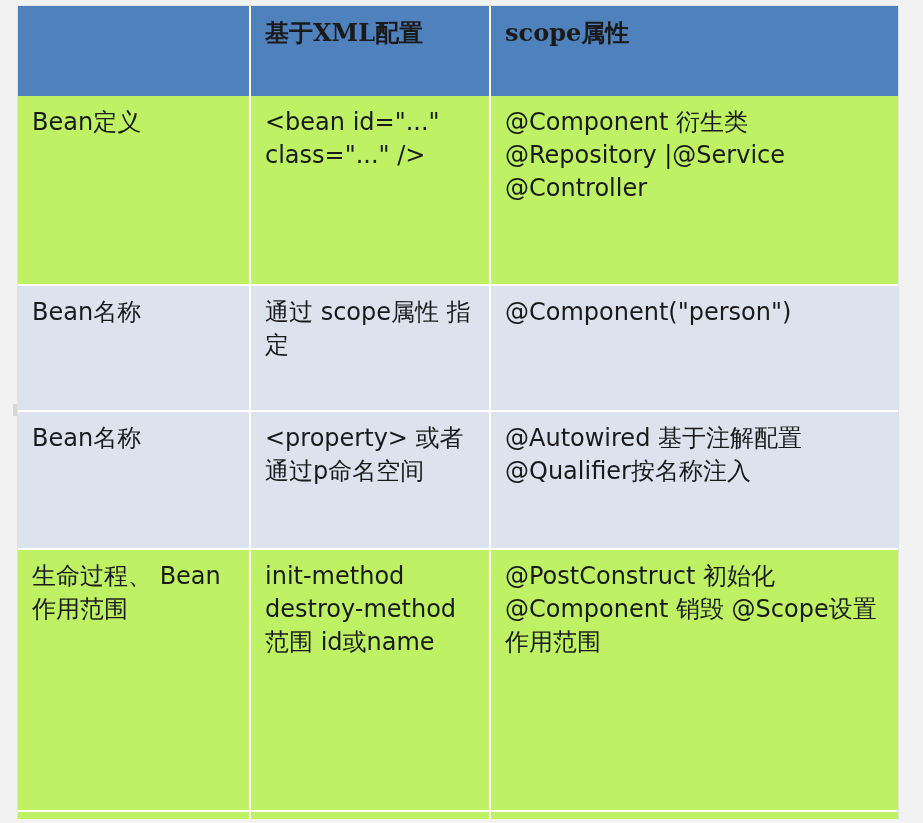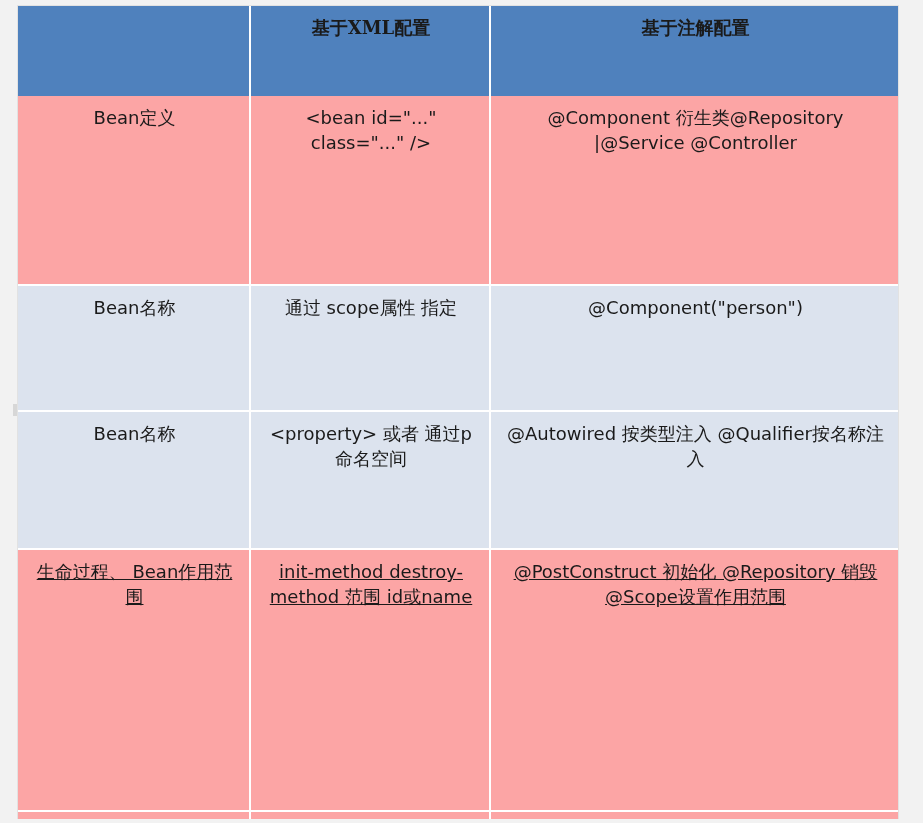--- a/index.html
+++ b/index.html
@@ -32,57 +32,56 @@
     width: 880px;
     table-layout: fixed;
   }
   table.cmp col.c0 { width: 232px; }
   table.cmp col.c1 { width: 240px; }
   table.cmp col.c2 { width: 408px; }
 
   table.cmp th, table.cmp td {
     vertical-align: top;
     padding: 10px 12px 10px 14px;
-    font-size: 18px;
+    font-size: 24px;
     line-height: 1.38;
     color: #1a1a1a;
     border-right: 2px solid #ffffff;
     word-break: break-word;
-    text-align: center;
   }
   table.cmp th:last-child, table.cmp td:last-child {
     border-right: none;
   }
 
   thead th {
     background: #4f81bd;
     color: #ffffff;
     font-weight: bold;
     font-family: "DejaVu Serif", "Liberation Serif", serif;
     height: 70px;
     padding-top: 14px;
     font-size: 28px;
     text-align: left;
   }
   thead th.blank { background: #4f81bd; }
 
-  tbody tr.band-light td { background: #fca5a5; }
+  tbody tr.band-light td { background: #bef264; }
   tbody tr.band-dark td  { background: #dce3ee; }
 
   tbody td {
     border-bottom: 2px solid #ffffff;
   }
   tbody tr:last-child td { border-bottom: none; }
   .mono-ish {
     font-family: "DejaVu Sans", "Liberation Sans", sans-serif;
   }
   .row-def td { height: 168px; }
   .row-name td { height: 104px; }
   .row-inject td { height: 116px; }
-  .row-life td { height: 240px; text-decoration: underline; }
+  .row-life td { height: 240px; }
   .row-scene td { height: 92px; }
 
   .left-nub {
     position: absolute;
     left: 13px;
     top: 404px;
     width: 9px;
     height: 12px;
     background: #d7d7d7;
   }
@@ -106,21 +105,21 @@
     <table class="cmp">
       <colgroup>
         <col class="c0">
           <col class="c1">
           <col class="c2">
       </colgroup>
       <thead>
         <tr>
           <th class="blank"></th>
           <th>基于XML配置</th>
-          <th>基于注解配置</th>
+          <th>scope属性</th>
         </tr>
       </thead>
       <tbody>
 
         <tr class="band-light row-def">
           <td class="cell-lines">Bean定义</td>
           <td class="cell-lines mono-ish">&lt;bean id="..."
 class="..." /&gt;</td>
           <td class="cell-lines mono-ish">@Component
 衍生类@Repository
@@ -131,32 +130,32 @@
           <td class="cell-lines">Bean名称</td>
           <td class="cell-lines mono-ish">通过 scope属性
 指定</td>
           <td class="cell-lines mono-ish">@Component("person")</td>
         </tr>
 
         <tr class="band-dark row-inject">
           <td class="cell-lines">Bean名称</td>
           <td class="cell-lines mono-ish">&lt;property&gt; 或者
 通过p命名空间</td>
-          <td class="cell-lines mono-ish">@Autowired 按类型注入
+          <td class="cell-lines mono-ish">@Autowired 基于注解配置
 @Qualifier按名称注入</td>
         </tr>
 
         <tr class="band-light row-life">
           <td class="cell-lines">生命过程、
 Bean作用范围</td>
           <td class="cell-lines mono-ish">init-method
 destroy-method
 范围 id或name</td>
           <td class="cell-lines mono-ish">@PostConstruct 初始化
-@Repository 销毁
+@Component 销毁
 @Scope设置作用范围</td>
         </tr>
 
         <tr class="band-light row-scene">
           <td class="cell-lines">适合场景</td>
           <td class="cell-lines mono-ish">Bean来自第三
 方，使用其它</td>
           <td class="cell-lines mono-ish">Bean的实现类由用户自己
 开发</td>
         </tr>

